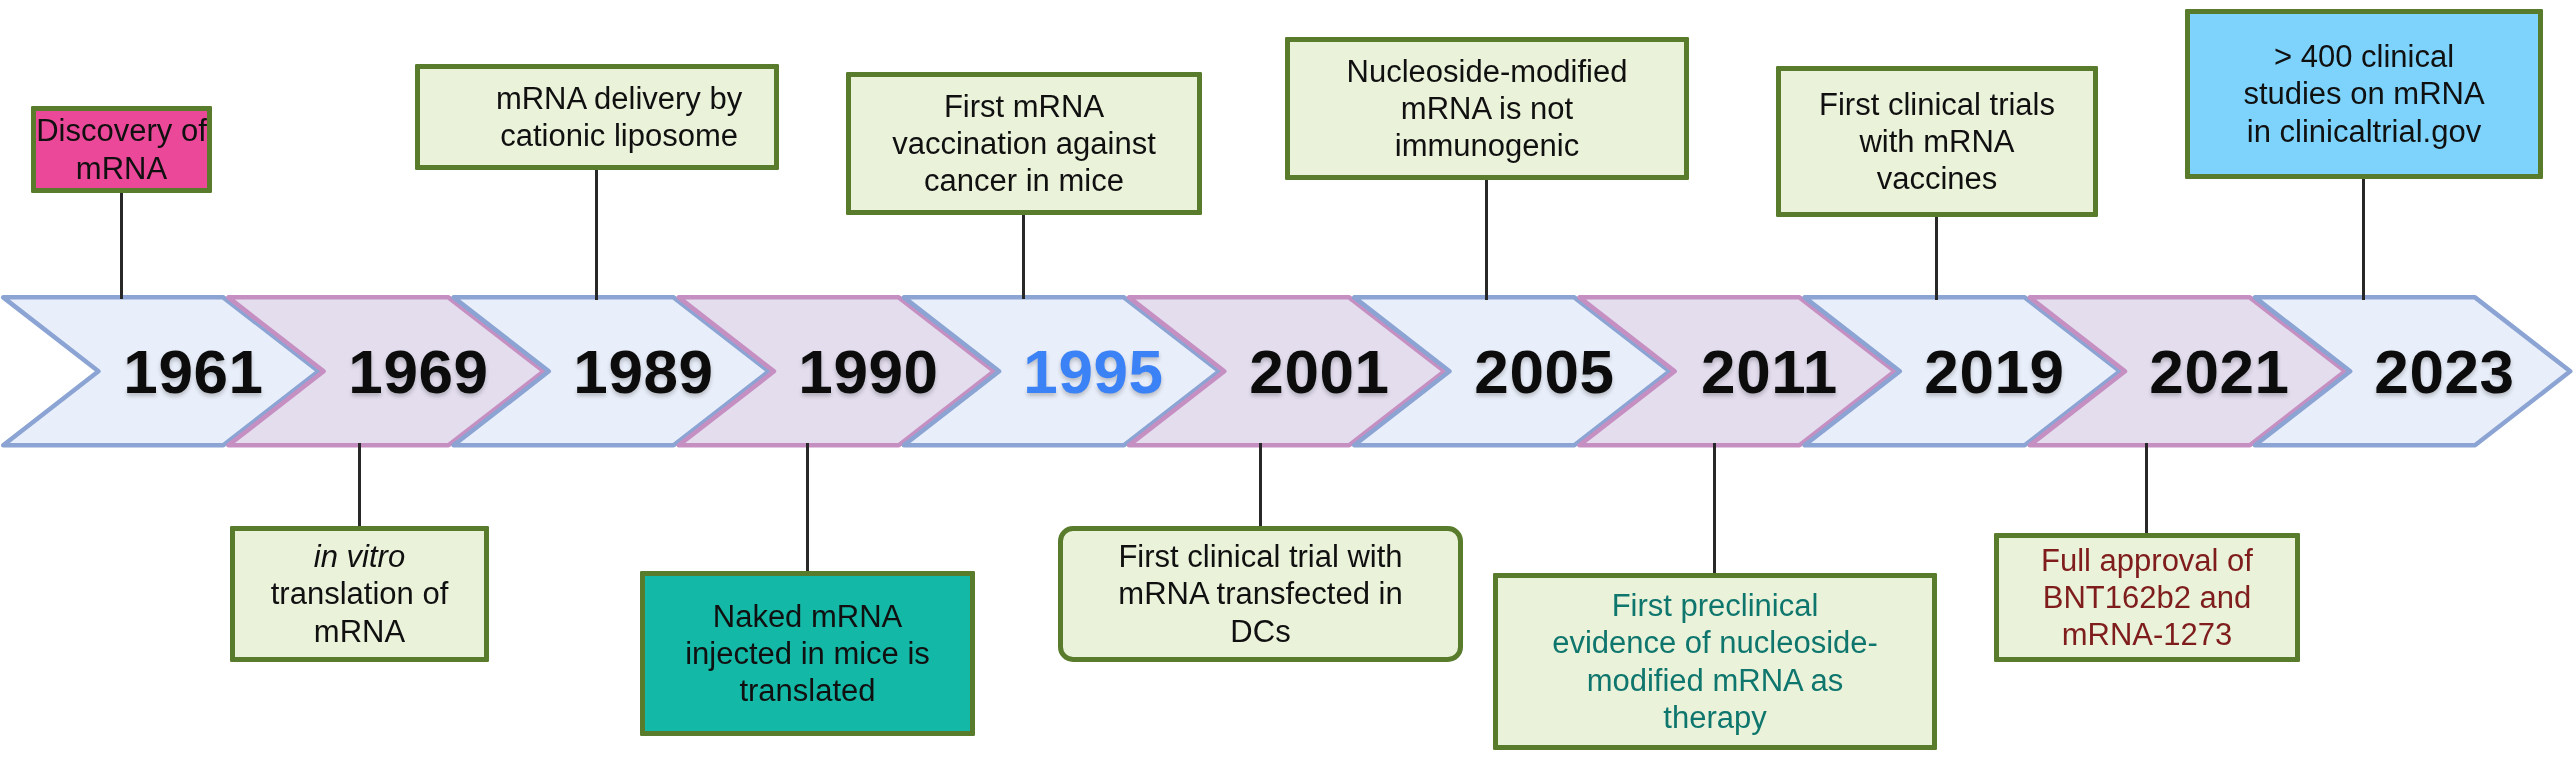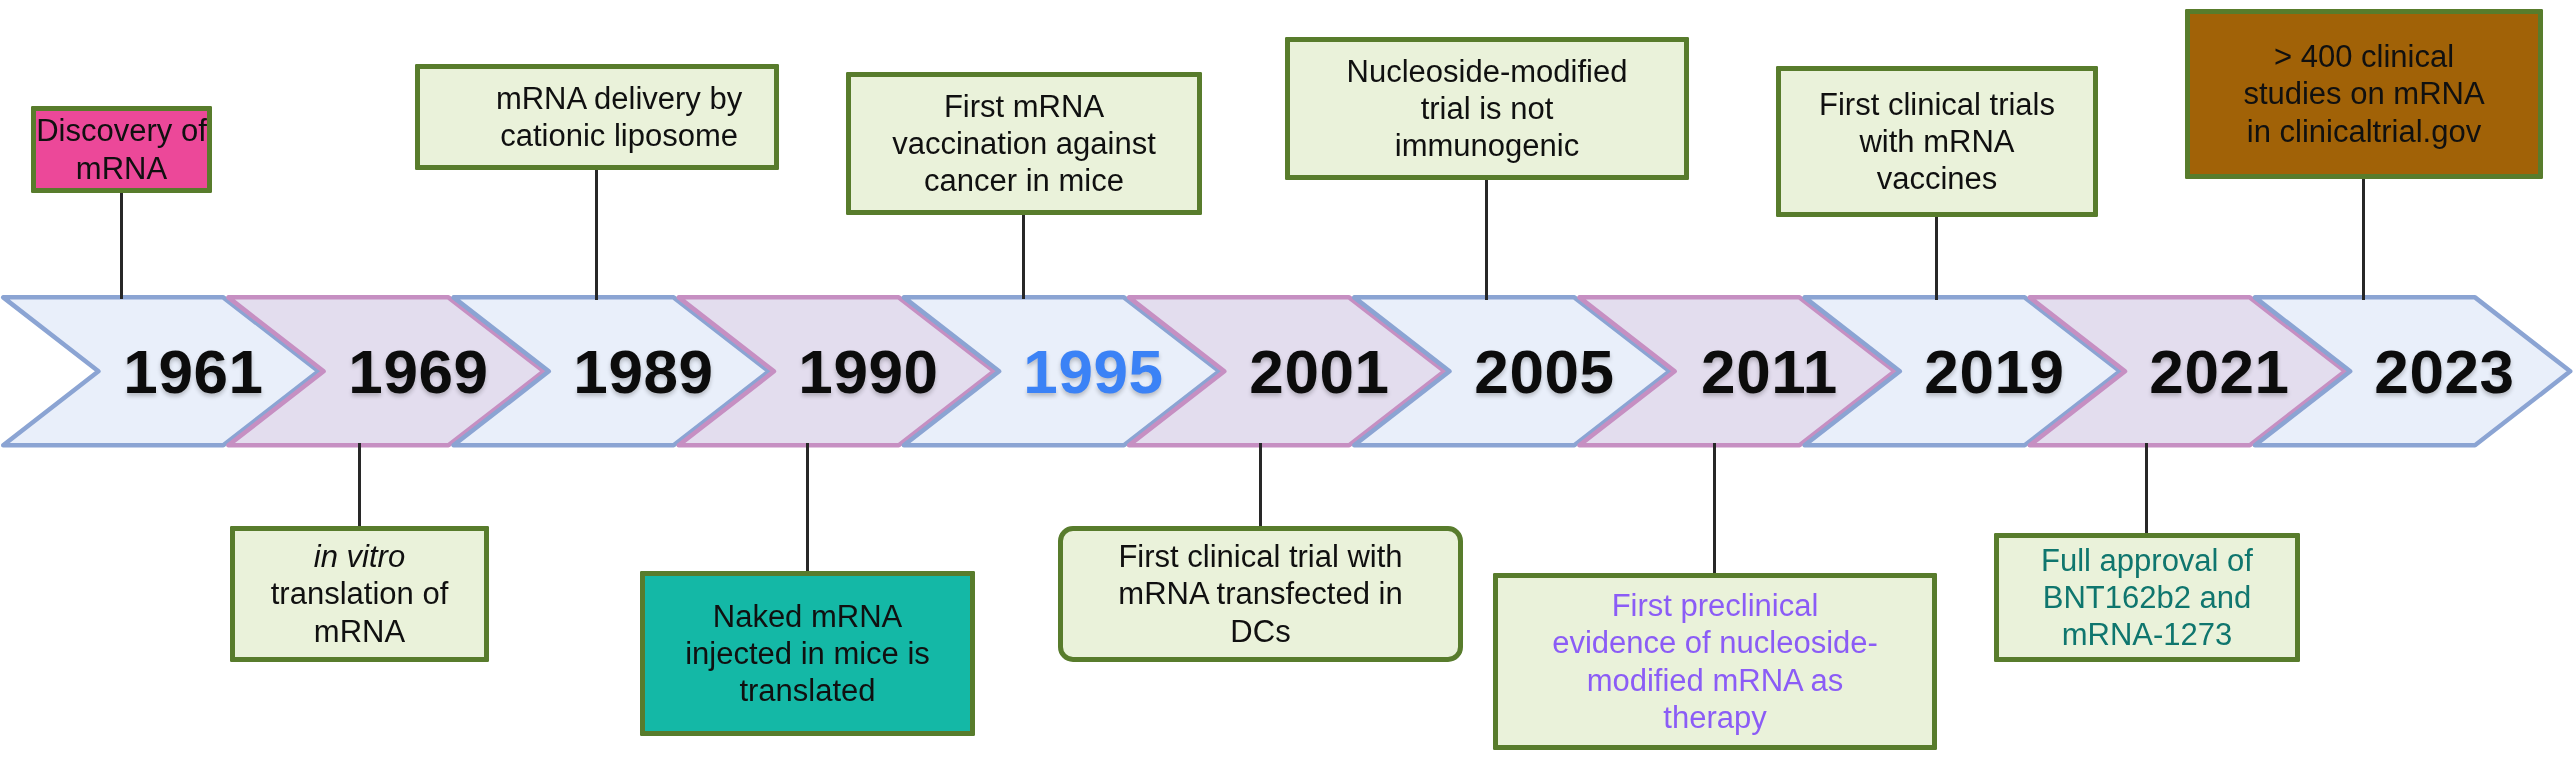--- a/index.html
+++ b/index.html
@@ -82,47 +82,47 @@
       <div class="connector" style="background: rgb(40, 40, 40); left: 1259px; top: 443px; height: 86px;"></div>
       <div class="event-box" style="left: 1058px; top: 526px; width: 405px; height: 136px; background: rgb(234, 242, 218); border-color: rgb(88, 124, 44); color: rgb(16, 16, 16); border-radius: 15px;">
         <span class="box-line">First clinical trial with</span>
         <span class="box-line">mRNA transfected in</span>
         <span class="box-line">DCs</span>
       </div>
       <div class="year" style="left: 1451px; top: 297px; width: 187px; height: 148px; color: rgb(12, 12, 12);">2005</div>
       <div class="connector" style="background: rgb(40, 40, 40); left: 1485px; top: 178px; height: 122px;"></div>
       <div class="event-box" style="left: 1285px; top: 37px; width: 404px; height: 143px; background: rgb(234, 242, 218); border-color: rgb(88, 124, 44); color: rgb(16, 16, 16);">
         <span class="box-line">Nucleoside-modified</span>
-        <span class="box-line">trial is not</span>
+        <span class="box-line">mRNA is not</span>
         <span class="box-line">immunogenic</span>
       </div>
       <div class="year" style="left: 1676px; top: 297px; width: 187px; height: 148px; color: rgb(12, 12, 12);">2011</div>
       <div class="connector" style="background: rgb(40, 40, 40); left: 1713px; top: 443px; height: 133px;"></div>
-      <div class="event-box" style="left: 1493px; top: 573px; width: 444px; height: 177px; background: rgb(234, 242, 218); border-color: rgb(88, 124, 44); color: #8b5cf6;">
+      <div class="event-box" style="left: 1493px; top: 573px; width: 444px; height: 177px; background: rgb(234, 242, 218); border-color: rgb(88, 124, 44); color: #0f766e;">
         <span class="box-line">First preclinical</span>
         <span class="box-line">evidence of nucleoside-</span>
         <span class="box-line">modified mRNA as</span>
         <span class="box-line">therapy</span>
       </div>
       <div class="year" style="left: 1901px; top: 297px; width: 187px; height: 148px; color: rgb(12, 12, 12);">2019</div>
       <div class="connector" style="background: rgb(40, 40, 40); left: 1935px; top: 214px; height: 86px;"></div>
       <div class="event-box" style="left: 1776px; top: 66px; width: 322px; height: 151px; background: rgb(234, 242, 218); border-color: rgb(88, 124, 44); color: rgb(16, 16, 16);">
         <span class="box-line">First clinical trials</span>
         <span class="box-line">with mRNA</span>
         <span class="box-line">vaccines</span>
       </div>
       <div class="year" style="left: 2126px; top: 297px; width: 187px; height: 148px; color: rgb(12, 12, 12);">2021</div>
       <div class="connector" style="background: rgb(40, 40, 40); left: 2145px; top: 443px; height: 93px;"></div>
-      <div class="event-box" style="left: 1994px; top: 533px; width: 306px; height: 129px; background: rgb(234, 242, 218); border-color: rgb(88, 124, 44); color: #0f766e;">
+      <div class="event-box" style="left: 1994px; top: 533px; width: 306px; height: 129px; background: rgb(234, 242, 218); border-color: rgb(88, 124, 44); color: #7f1d1d;">
         <span class="box-line">Full approval of</span>
         <span class="box-line">BNT162b2 and</span>
         <span class="box-line">mRNA-1273</span>
       </div>
       <div class="year" style="left: 2351px; top: 297px; width: 187px; height: 148px; color: rgb(12, 12, 12);">2023</div>
       <div class="connector" style="background: rgb(40, 40, 40); left: 2362px; top: 177px; height: 123px;"></div>
-      <div class="event-box" style="left: 2185px; top: 9px; width: 358px; height: 170px; background: #a16207; border-color: rgb(88, 124, 44); color: rgb(16, 16, 16);">
+      <div class="event-box" style="left: 2185px; top: 9px; width: 358px; height: 170px; background: #7dd3fc; border-color: rgb(88, 124, 44); color: rgb(16, 16, 16);">
         <span class="box-line">&gt; 400 clinical</span>
         <span class="box-line">studies on mRNA</span>
         <span class="box-line">in clinicaltrial.gov</span>
       </div>
     </div>
 </div>
 
 
 </body></html>

